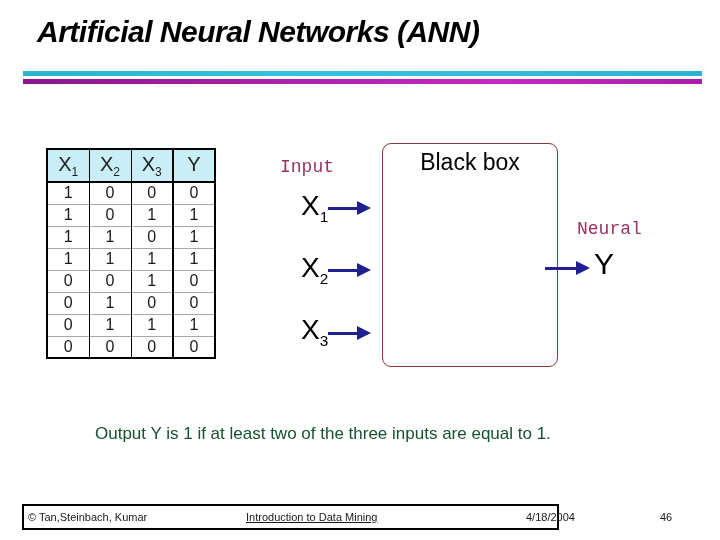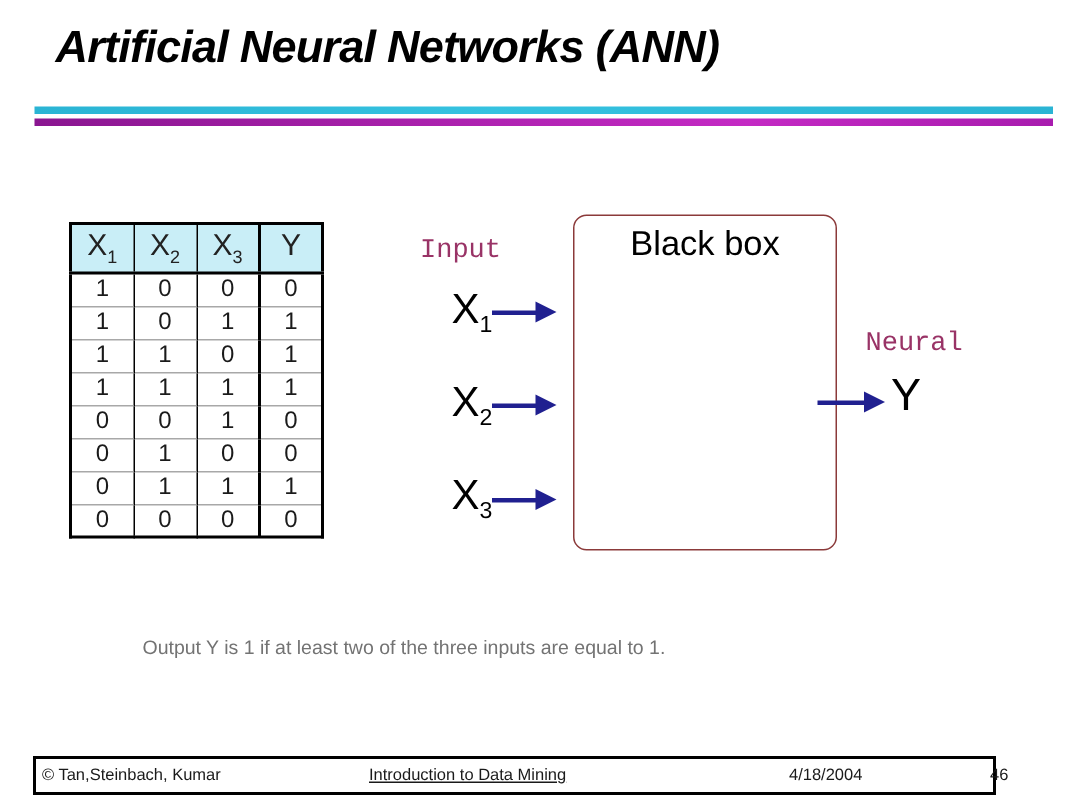--- a/index.html
+++ b/index.html
@@ -144,31 +144,31 @@
   .arrow-a1 { top: 201px; }
   .arrow-a2 { top: 263px; }
   .arrow-a3 { top: 326px; }
   .arrow-out { left: 545px; top: 261px; width: 45px; }
   .arrow-out .arrow-line { width: 35px; }
 
   .caption {
     position: absolute;
     left: 95px;
     top: 424px;
-    font-size: 13px;
-    color: #737373;
+    font-size: 17px;
+    color: #14532d;
     white-space: nowrap;
   }
 
   
   .footer {
     position: absolute;
     left: 22px;
     top: 504px;
-    width: 642px;
+    width: 537px;
     height: 26px;
     border: 2px solid #000;
     background: #fff;
     font-size: 11px;
     color: #1a1a1a;
   }
   .footer span {
     position: absolute;
     top: 50%;
     transform: translateY(-50%);

